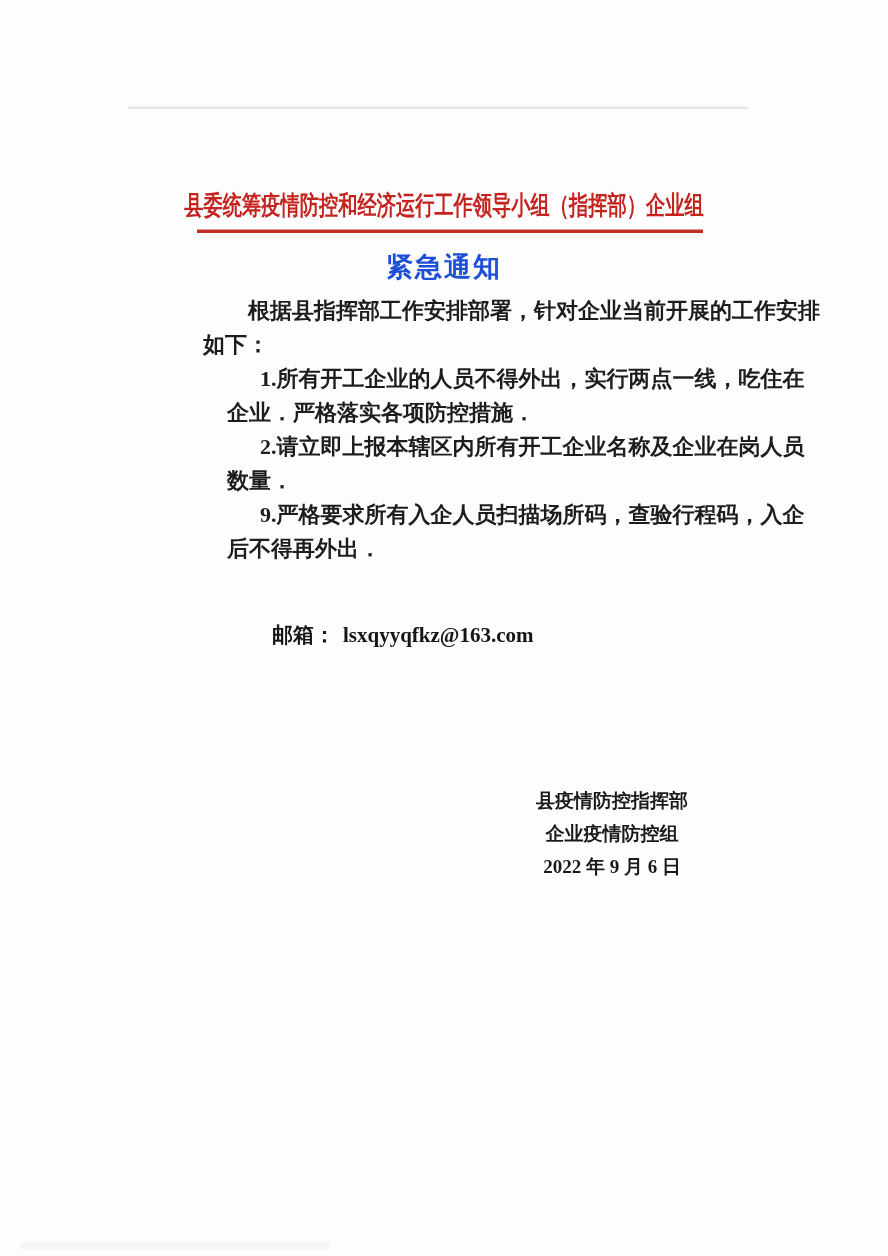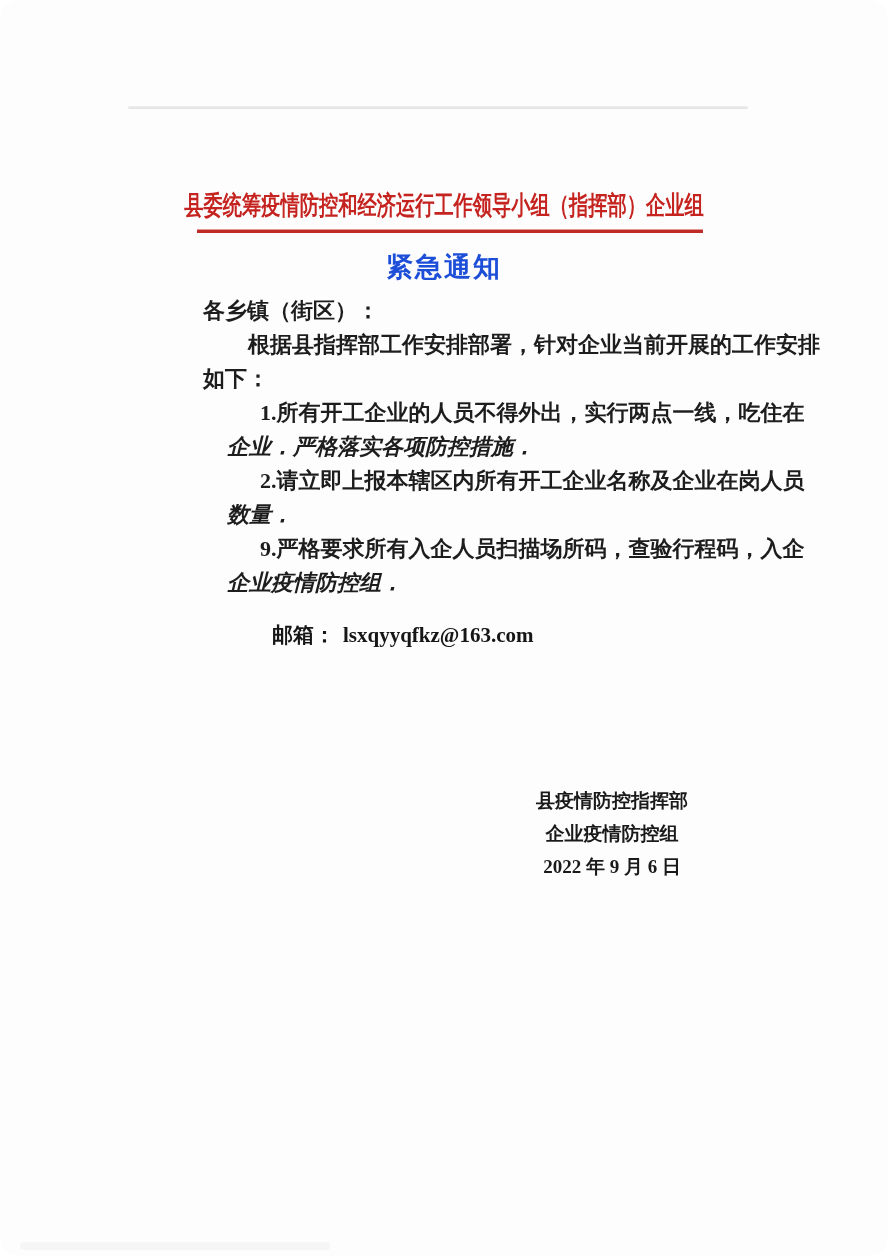--- a/index.html
+++ b/index.html
@@ -80,21 +80,21 @@
     width: 510px;
     font-size: 22px;
     line-height: 34px;
   }
   .body-text .line {
     height: 34px;
     white-space: nowrap;
   }
   .indent-intro { padding-left: 45px; }
   .indent-item  { padding-left: 57px; }
-  .indent-wrap  { padding-left: 24px; font-style: italic; }
+  .indent-wrap  { padding-left: 24px; }
   .contact-line {
     position: absolute;
     font-size: 21px;
     line-height: 30px;
     white-space: nowrap;
     color: #161616;
   }
   .contact-email { left: 272px; top: 620px; }
   .contact-phone { left: 252px; top: 657px; }
   .contact-line .label { margin-right: 8px; }
@@ -118,29 +118,28 @@
   <div class="top-divider"></div>
 
   <div class="red-title">
     <span class="squeeze">县委统筹疫情防控和经济运行工作领导小组（指挥部）企业组</span>
   </div>
   <div class="red-underline"></div>
 
   <div class="notice-title">紧急通知</div>
 
   <div class="body-text">
-    <div class="line">各乡镇（街区）：</div>
     <div class="line indent-intro">根据县指挥部工作安排部署，针对企业当前开展的工作安排</div>
     <div class="line">如下：</div>
     <div class="line indent-item">1.所有开工企业的人员不得外出，实行两点一线，吃住在</div>
     <div class="line indent-wrap">企业．严格落实各项防控措施．</div>
     <div class="line indent-item">2.请立即上报本辖区内所有开工企业名称及企业在岗人员</div>
     <div class="line indent-wrap">数量．</div>
     <div class="line indent-item">9.严格要求所有入企人员扫描场所码，查验行程码，入企</div>
-    <div class="line indent-wrap">企业疫情防控组．</div>
+    <div class="line indent-wrap">后不得再外出．</div>
   </div>
 
   <div class="contact-line contact-email">
     <span class="label">邮箱：</span><span>lsxqyyqfkz@163.com</span>
   </div>
 
 
   <div class="signature">
     <div class="sig-line">县疫情防控指挥部</div>
     <div class="sig-line">企业疫情防控组</div>

